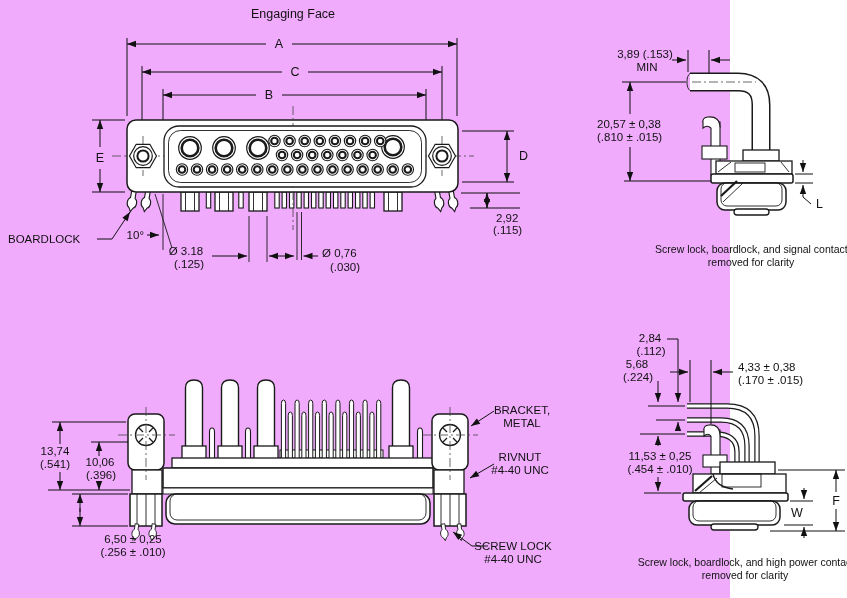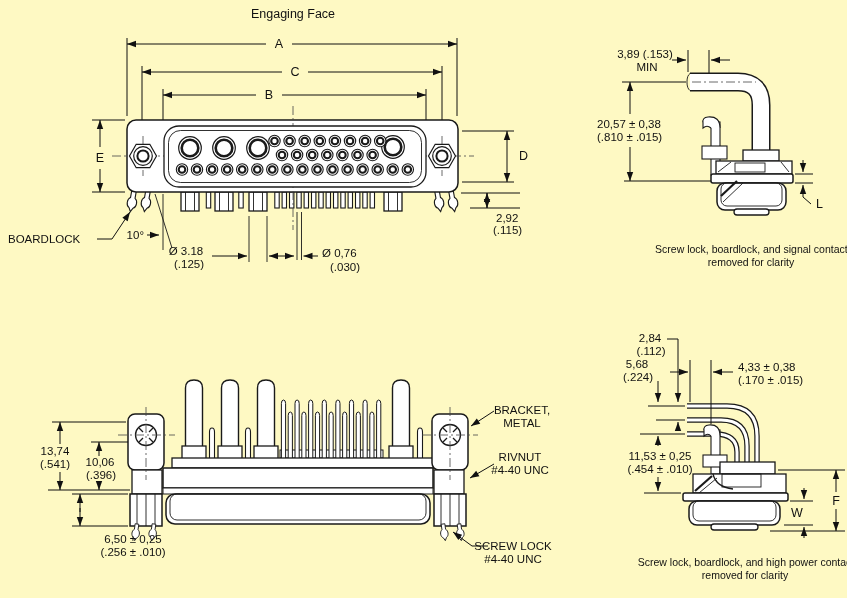--- a/index.html
+++ b/index.html
@@ -1,16 +1,16 @@
 <!DOCTYPE html>
 <html><head>
 <meta charset="utf-8">
 <style>
   html,body{margin:0;padding:0;background:#ffffff;}
-  .stage{width:847px;height:598px;position:relative;background:#fef9c3;}
+  .stage{width:730px;height:598px;position:relative;background:#f0abfc;}
   svg{display:block;}
   svg text{font-family:"Liberation Sans","DejaVu Sans",sans-serif;fill:#111;}
   .t11{font-size:11.5px;}
   .t10{font-size:10.5px;}
   .big{font-size:12.5px;}
   .ol{fill:#ffffff;stroke:#1a1a1a;stroke-width:1.3;}
   .ol15{fill:#ffffff;stroke:#1a1a1a;stroke-width:1.5;}
   .ln{fill:none;stroke:#1a1a1a;stroke-width:1.3;}
   .thin{fill:none;stroke:#1a1a1a;stroke-width:0.9;}
   .dim{fill:none;stroke:#111;stroke-width:1;}

